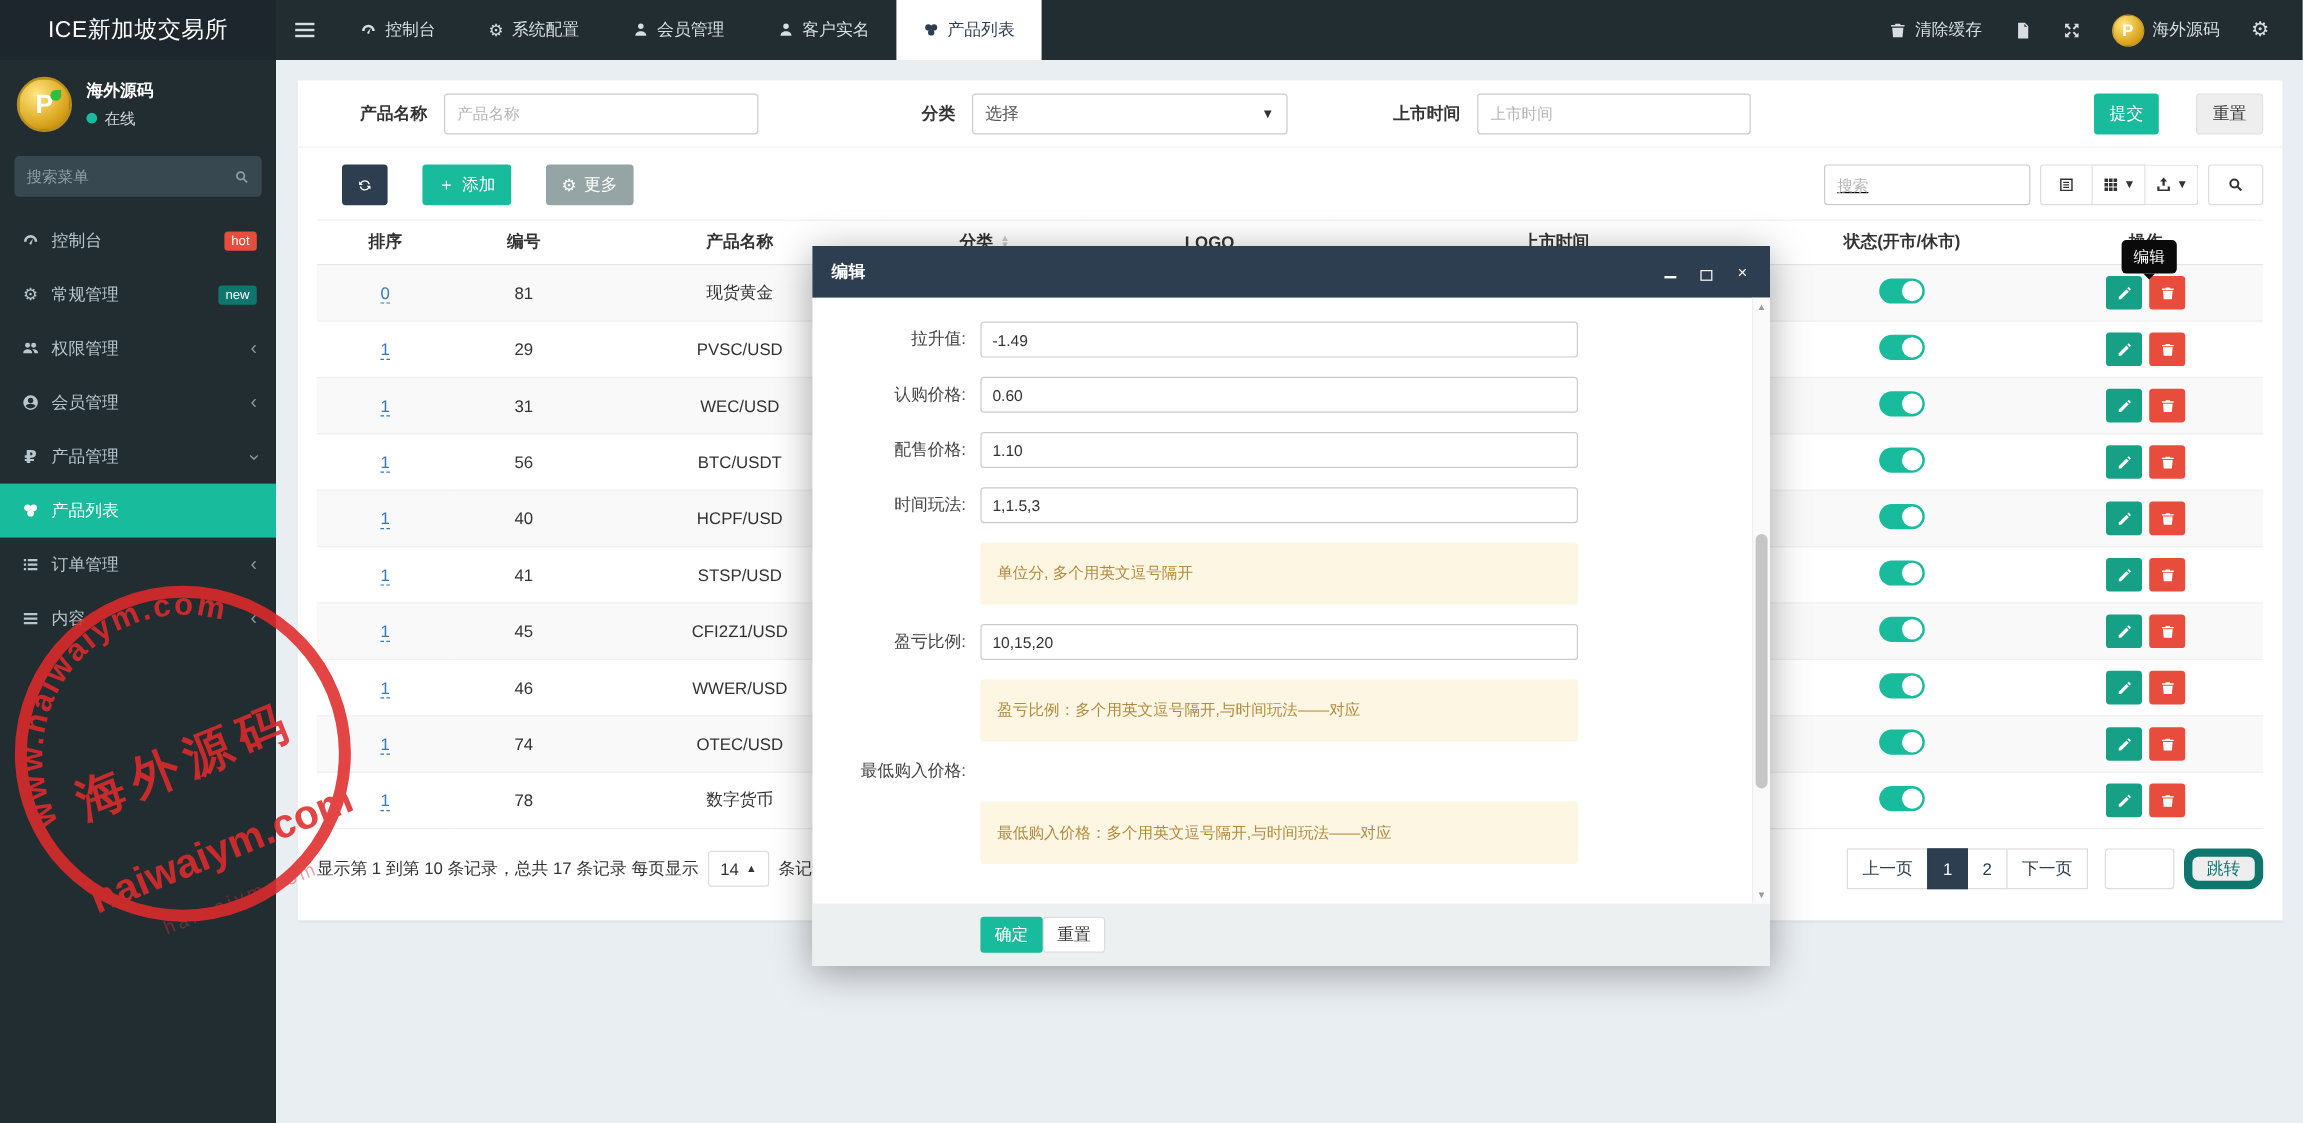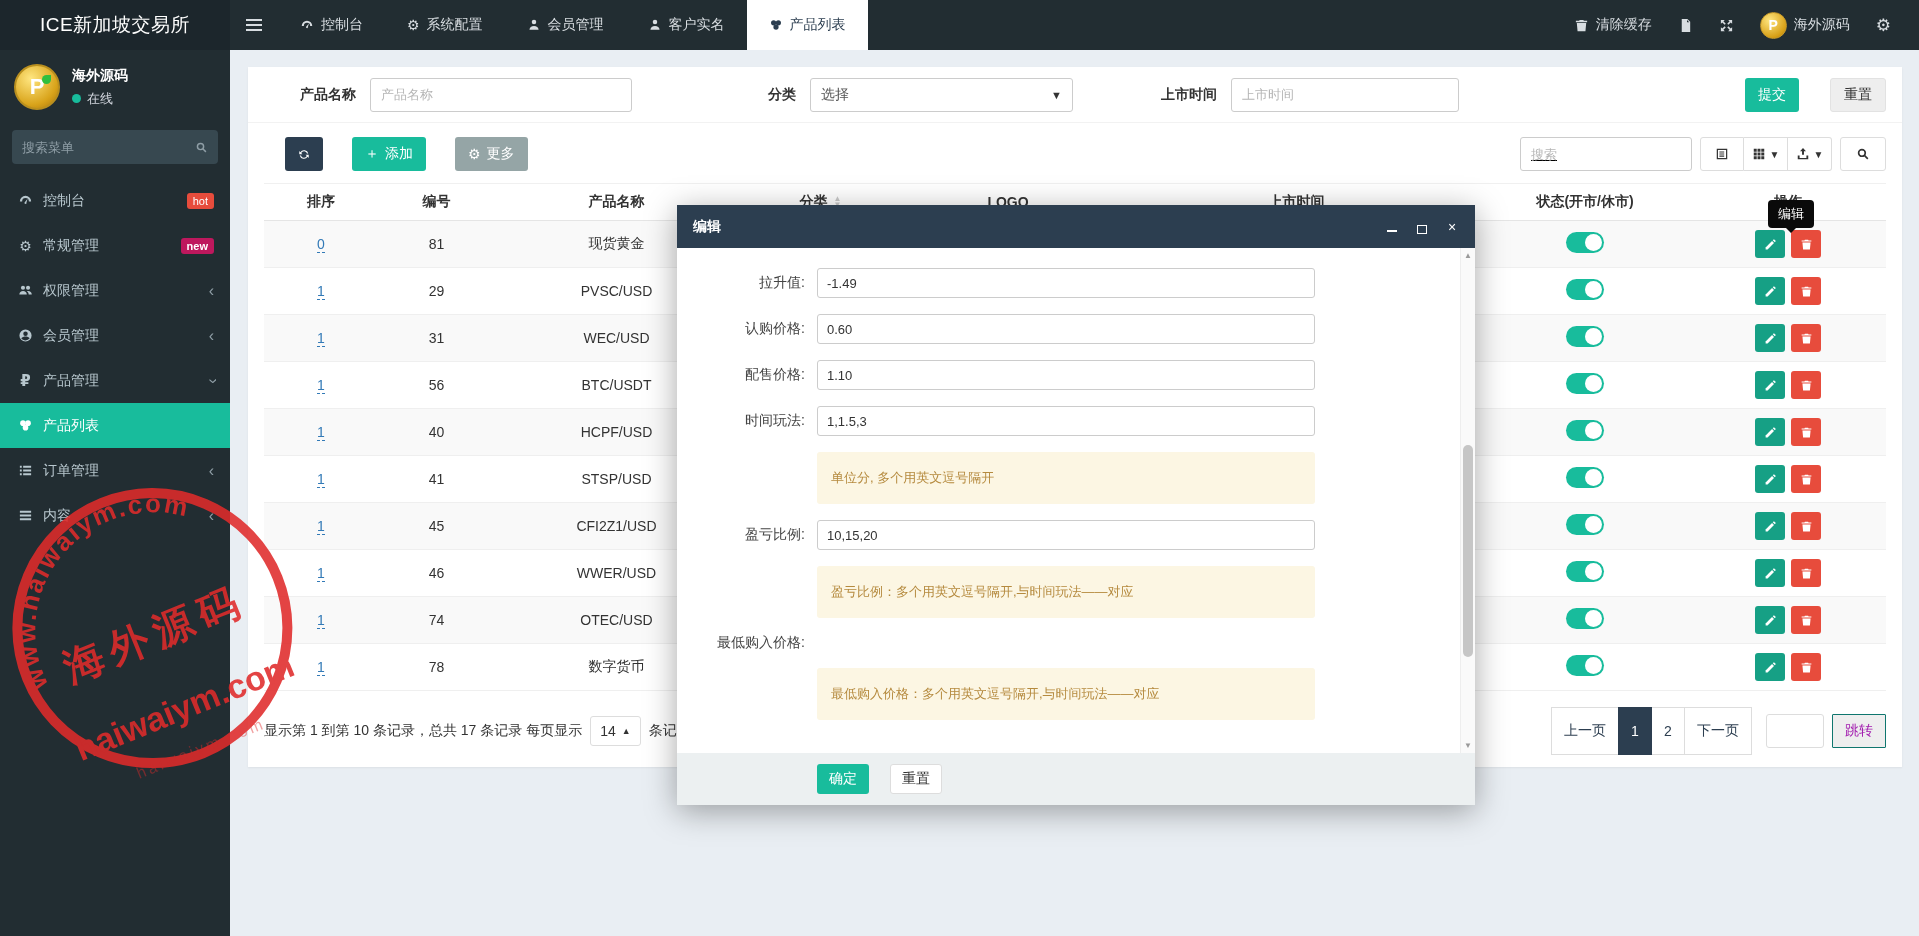--- a/index.html
+++ b/index.html
@@ -35,21 +35,21 @@
   .side-search { margin:4px 12px 14px 12px; height:34px; background:#374850; border-radius:4px; display:flex; align-items:center; padding:0 10px; justify-content:space-between; }
   .side-search input { background:transparent; border:none; outline:none; color:#eab308; font-size:13px; width:150px; }
   .side-search input::placeholder { color:#8f9ea6; }
   .side-search svg { width:13px; height:13px; stroke:#8f9ea6; fill:#8f9ea6; }
   .menu { list-style:none; }
   .menu li { display:flex; align-items:center; gap:10px; padding:0 16px 0 18px; height:45px; color:#b8c7ce; font-size:14px; cursor:pointer; }
   .menu li svg { width:15px; height:15px; fill:#b8c7ce; flex:none; }
   .menu li .mi-txt { flex:1; }
   .menu li .badge { font-size:11px; padding:2px 6px; border-radius:3px; color:#fff; }
   .badge.hot { background:#e74c3c; }
-  .badge.new { background:#be185d;font-weight:bold; }
+  .badge.new { background:#0f766e; }
   .menu li .chev { color:#8f9ea6; font-size:16px; }
   .menu li.active { background:#18bc9c; color:#fff; }
   .menu li.active svg { fill:#fff; }
   .rub { font-size:15px; width:15px; display:inline-block; text-align:center; font-weight:bold; }
 
   
   .main { position:absolute; top:50px; left:230px; width:1689px; height:886px; background:#e9eef3; }
   .card { position:absolute; left:18px; top:17px; width:1654px; height:700px; background:#fff; box-shadow:0 1px 2px rgba(0,0,0,.06); }
   .filter-row { height:56px; display:flex; align-items:center; padding:0 16px; border-bottom:1px solid #f2f2f2; }
   .f-group { display:flex; align-items:center; gap:14px; }
@@ -91,24 +91,24 @@
   .act { display:inline-flex; gap:6px; }
   .abtn { width:30px; height:28px; border-radius:3px; display:inline-flex; align-items:center; justify-content:center; cursor:pointer; }
   .abtn svg { width:13px; height:13px; fill:#fff; }
   .abtn.edit { background:#16a085; }
   .abtn.del { background:#e74c3c; }
 
   .card-footer { display:flex; align-items:center; padding:16px 16px 0 16px; color:#333; }
   .psize { display:inline-flex; align-items:center; gap:6px; border:1px solid #ddd; border-radius:3px; height:30px; padding:0 9px; margin:0 8px; cursor:pointer; background:#fff; }
   .psize .carr { font-size:9px; }
   .pager { margin-left:auto; display:flex; align-items:center; gap:0; }
-  .pg { min-width:34px; height:48px; border:1px solid #ddd; background:#fff; display:inline-flex; align-items:center; justify-content:center; padding:0 12px; cursor:pointer; color:#2c3e50; margin-left:-1px; font-size:14px; }
+  .pg { min-width:34px; height:34px; border:1px solid #ddd; background:#fff; display:inline-flex; align-items:center; justify-content:center; padding:0 12px; cursor:pointer; color:#2c3e50; margin-left:-1px; font-size:14px; }
   .pg.active { background:#2c3e50; color:#fff; border-color:#2c3e50; z-index:2; }
   .jump-input { width:58px; height:34px; border:1px solid #ddd; border-radius:3px; margin:0 8px 0 14px; outline:none; padding:0 8px; }
-  .jump-btn { height:34px; padding:0 12px; background:#eee; border:1px solid #0f766e; border-radius:1px; cursor:pointer; font-size:14px; color:#a21caf; }
+  .jump-btn { height:34px; padding:0 12px; background:#eee; border:7px solid #0f766e; border-radius:12px; cursor:pointer; font-size:14px; color:#0f766e; }
 
   
   .tooltip { position:absolute; left:1768px; top:200px; background:#0a0a0a; color:#fff; font-size:13px; padding:5px 10px; border-radius:4px; z-index:90; }
   .tooltip:after { content:""; position:absolute; left:50%; bottom:-5px; margin-left:-5px; border:5px solid transparent; border-bottom:none; border-top-color:#0a0a0a; }
 
   
   .modal { position:absolute; left:677px; top:205px; width:798px; height:600px; background:#fff; z-index:100; box-shadow:0 6px 30px rgba(0,0,0,.35); display:flex; flex-direction:column; }
   .modal-head { height:43px; background:#2c3e50; display:flex; align-items:center; padding:0 16px; flex:none; }
   .modal-title { color:#fff; font-weight:bold; font-size:14px; }
   .modal-ctrls { margin-left:auto; display:flex; align-items:center; gap:16px; color:#fff; }
@@ -117,21 +117,21 @@
   .mc.max i { display:block; width:10px; height:9px; border:1.5px solid #fff; }
   .modal-body { position:relative; flex:1; padding:20px 30px 10px 10px; overflow:hidden; }
   .mrow { display:flex; align-items:center; margin-bottom:16px; }
   .mlabel { width:130px; text-align:right; padding-right:12px; color:#444; flex:none; font-size:14px; }
   .minput { width:498px; height:30px; border:1px solid #ccc; border-radius:3px; padding:0 9px; font-size:13px; color:#333; outline:none; }
   .mhint { margin:0 0 16px 130px; width:498px; background:#fcf6e3; border-radius:3px; padding:17px 14px; color:#b58a3e; font-size:13px; }
   .mscroll { position:absolute; right:0; top:0; bottom:0; width:15px; background:#fafafa; border-left:1px solid #eee; }
   .mscroll .arr { position:absolute; left:0; width:14px; text-align:center; font-size:8px; color:#9a9a9a; }
   .mscroll .arr.up { top:3px; } .mscroll .arr.dn { bottom:3px; }
   .mscroll .thumb { position:absolute; left:2px; width:10px; top:39%; height:42%; background:#c6c6c6; border-radius:5px; }
-  .modal-foot { height:52px; background:#ecf0f1; display:flex; align-items:center; gap:21px; padding:0 0 0 140px; flex:none; }
+  .modal-foot { height:52px; background:#ecf0f1; display:flex; align-items:center; gap:0; padding:0 0 0 140px; flex:none; }
   .mbtn-ok { height:30px; padding:0 12px; background:#18bc9c; color:#fff; border:none; border-radius:3px; cursor:pointer; font-size:14px; }
   .mbtn-reset { height:30px; padding:0 11px; background:#fff; color:#333; border:1px solid #ddd; border-radius:3px; cursor:pointer; font-size:14px; }
 
   
   .stamp { position:absolute; left:-12px; top:462px; z-index:40; pointer-events:none; }
 </style>
 </head>
 <body>
 
 <div class="app">

